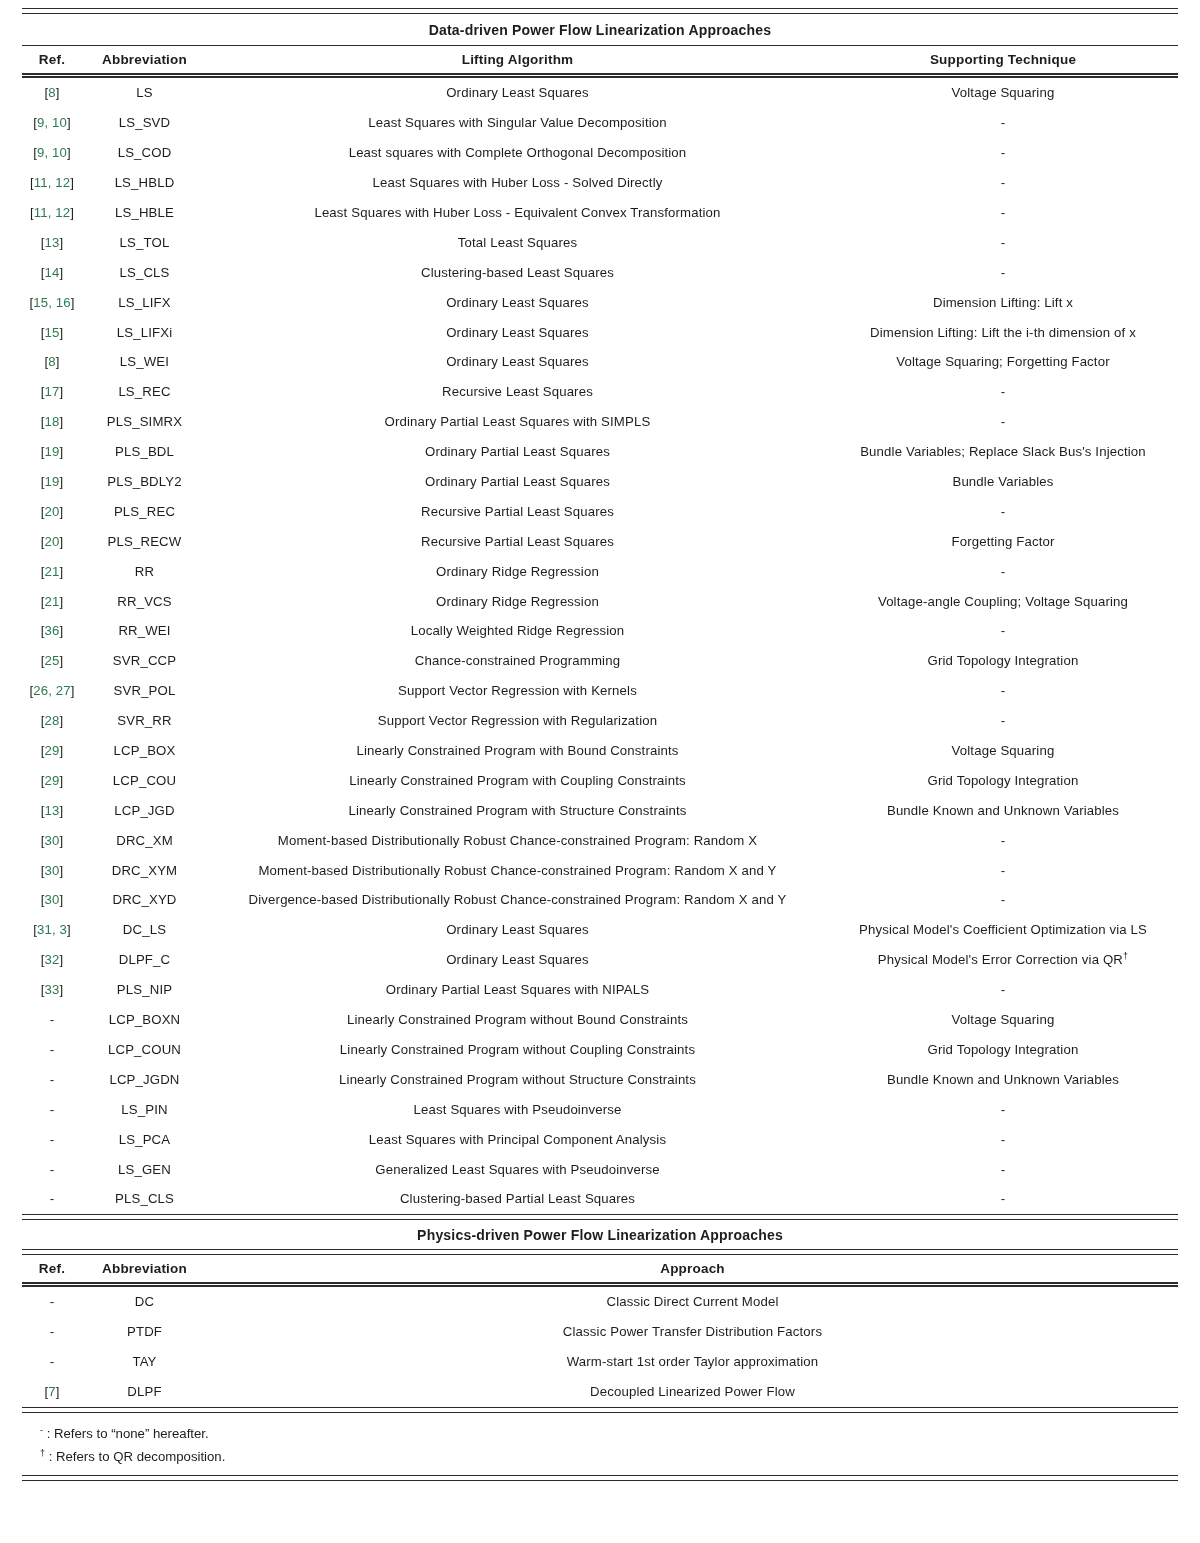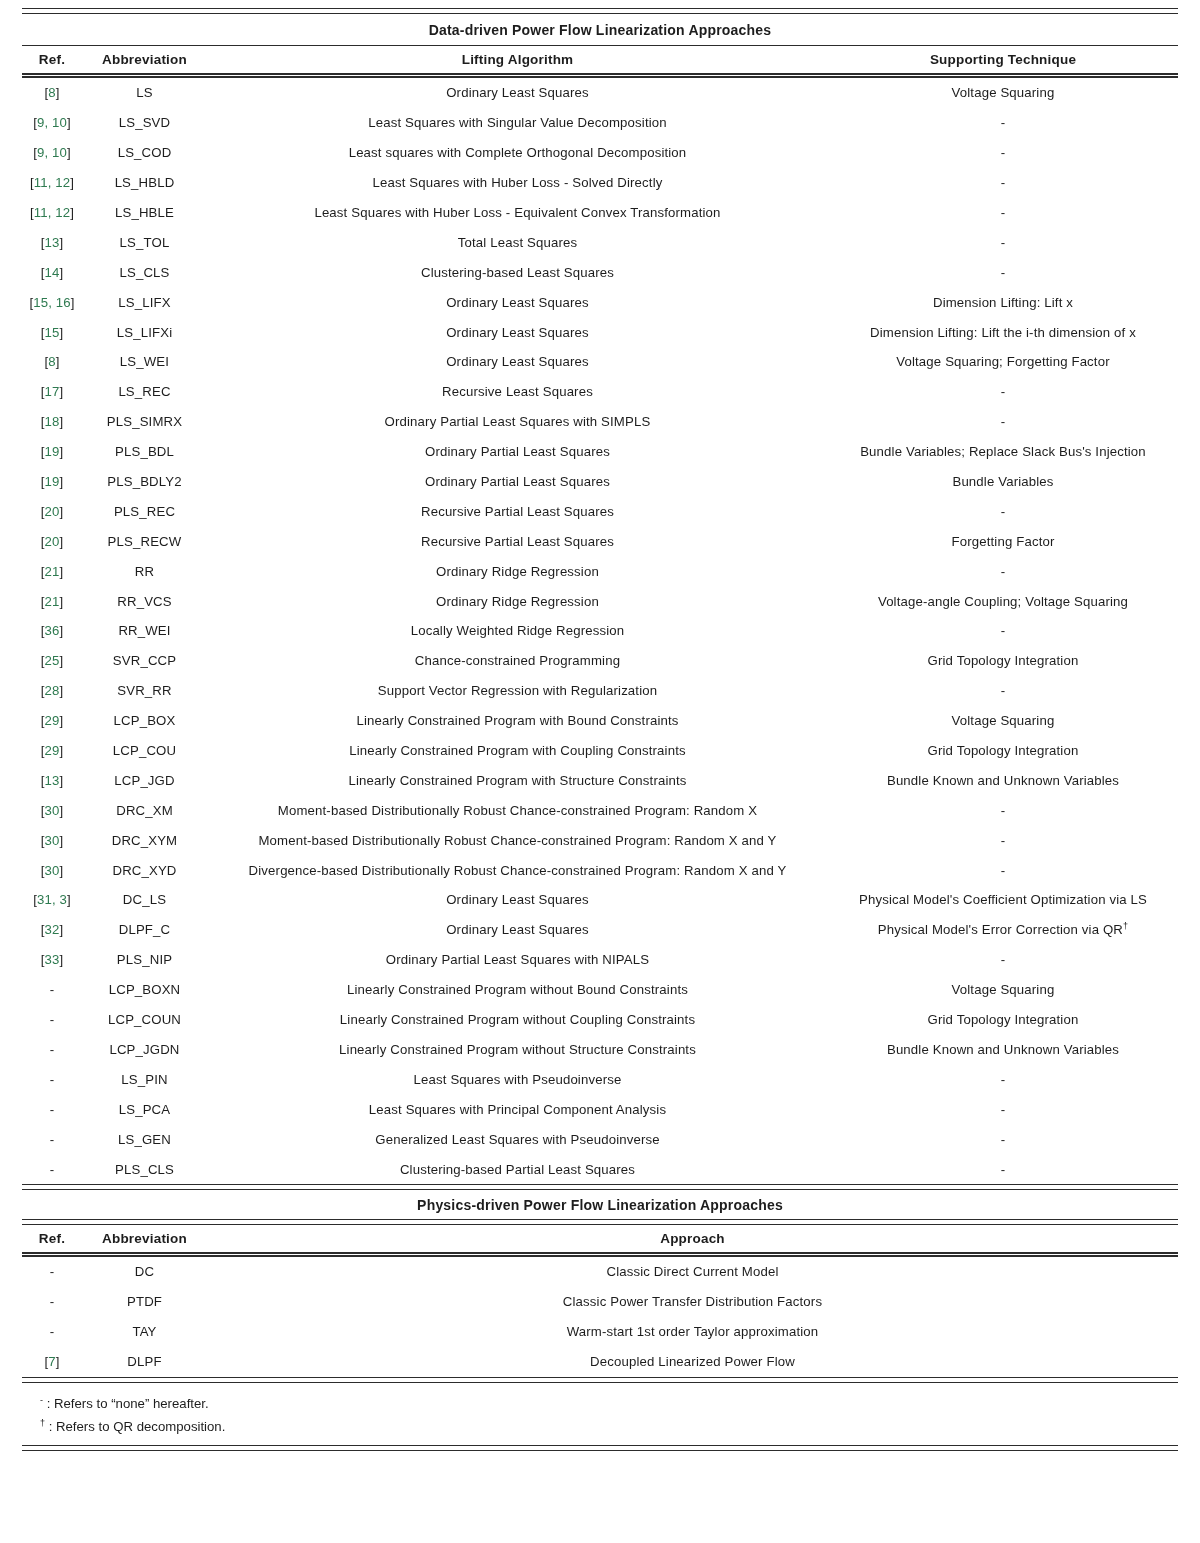--- a/index.html
+++ b/index.html
@@ -167,20 +167,26 @@
           <td>Locally Weighted Ridge Regression</td>
           <td>-</td>
         </tr>
         <tr>
           <td>[<span class="cite">25</span>]</td>
           <td>SVR_CCP</td>
           <td>Chance-constrained Programming</td>
           <td>Grid Topology Integration</td>
         </tr>
         <tr>
+          <td>[<span class="cite">26, 27</span>]</td>
+          <td>SVR_POL</td>
+          <td>Support Vector Regression with Kernels</td>
+          <td>-</td>
+        </tr>
+        <tr>
           <td>[<span class="cite">28</span>]</td>
           <td>SVR_RR</td>
           <td>Support Vector Regression with Regularization</td>
           <td>-</td>
         </tr>
         <tr>
           <td>[<span class="cite">29</span>]</td>
           <td>LCP_BOX</td>
           <td>Linearly Constrained Program with Bound Constraints</td>
           <td>Voltage Squaring</td>

